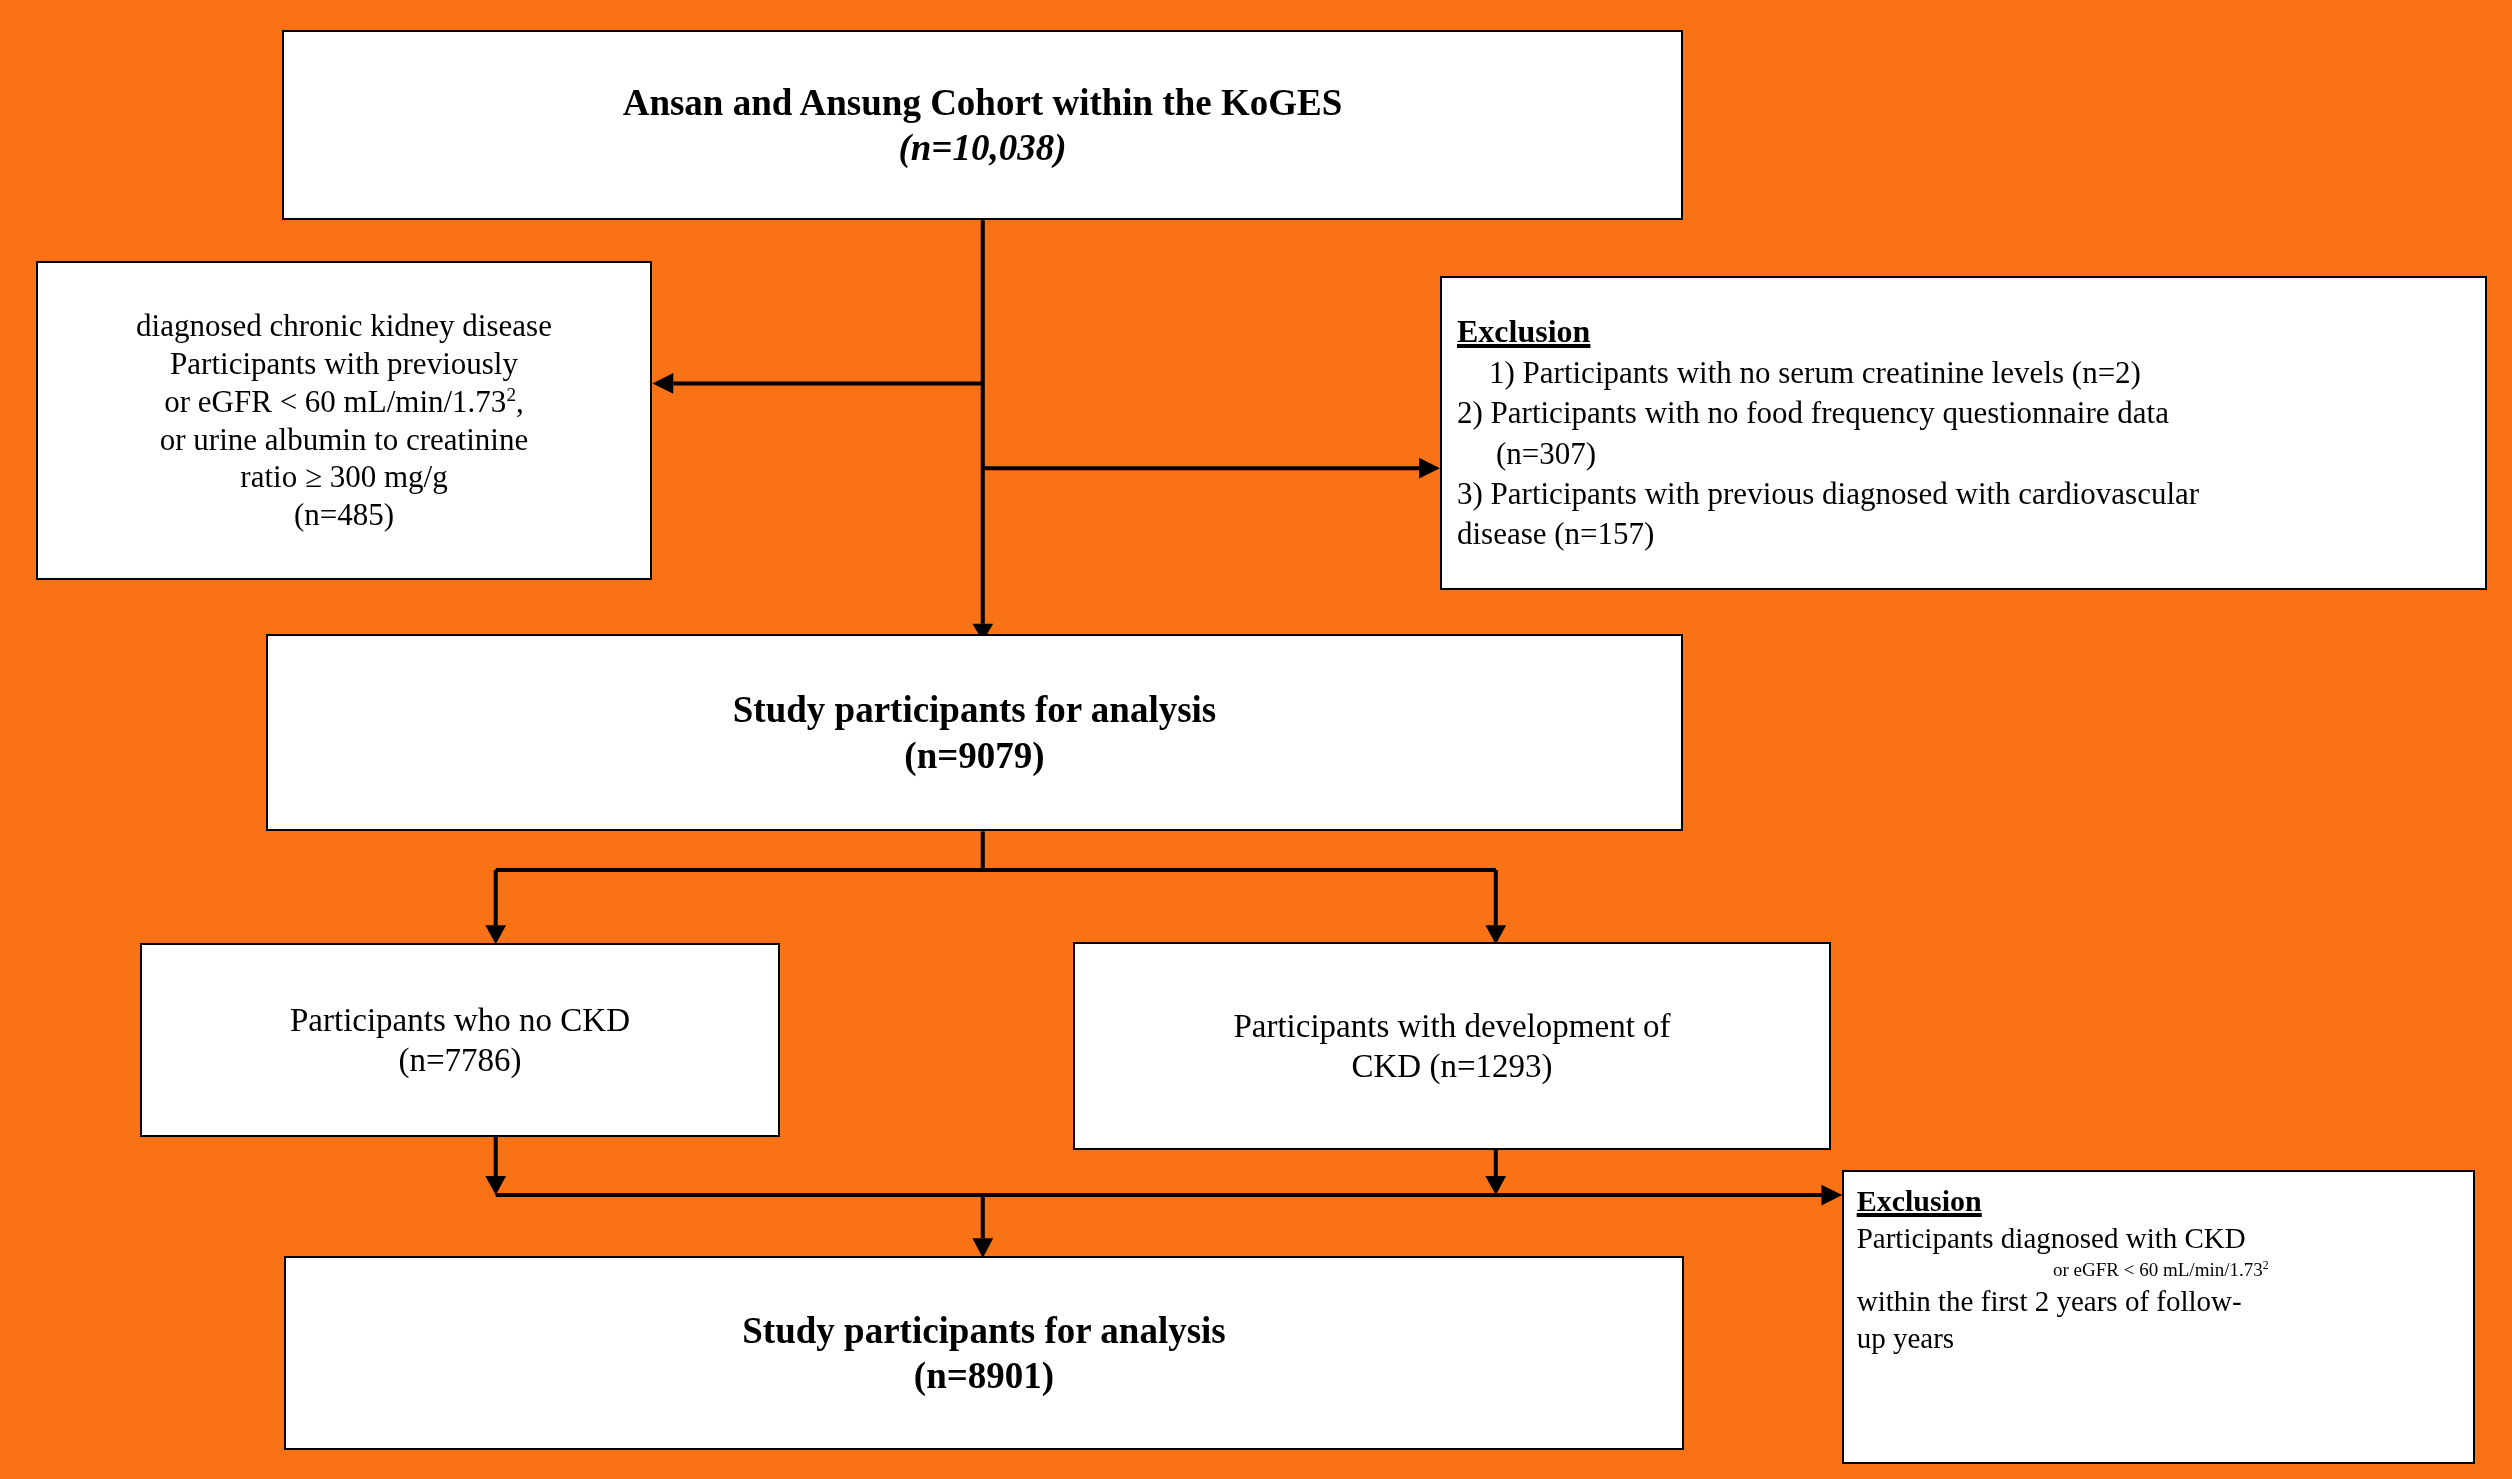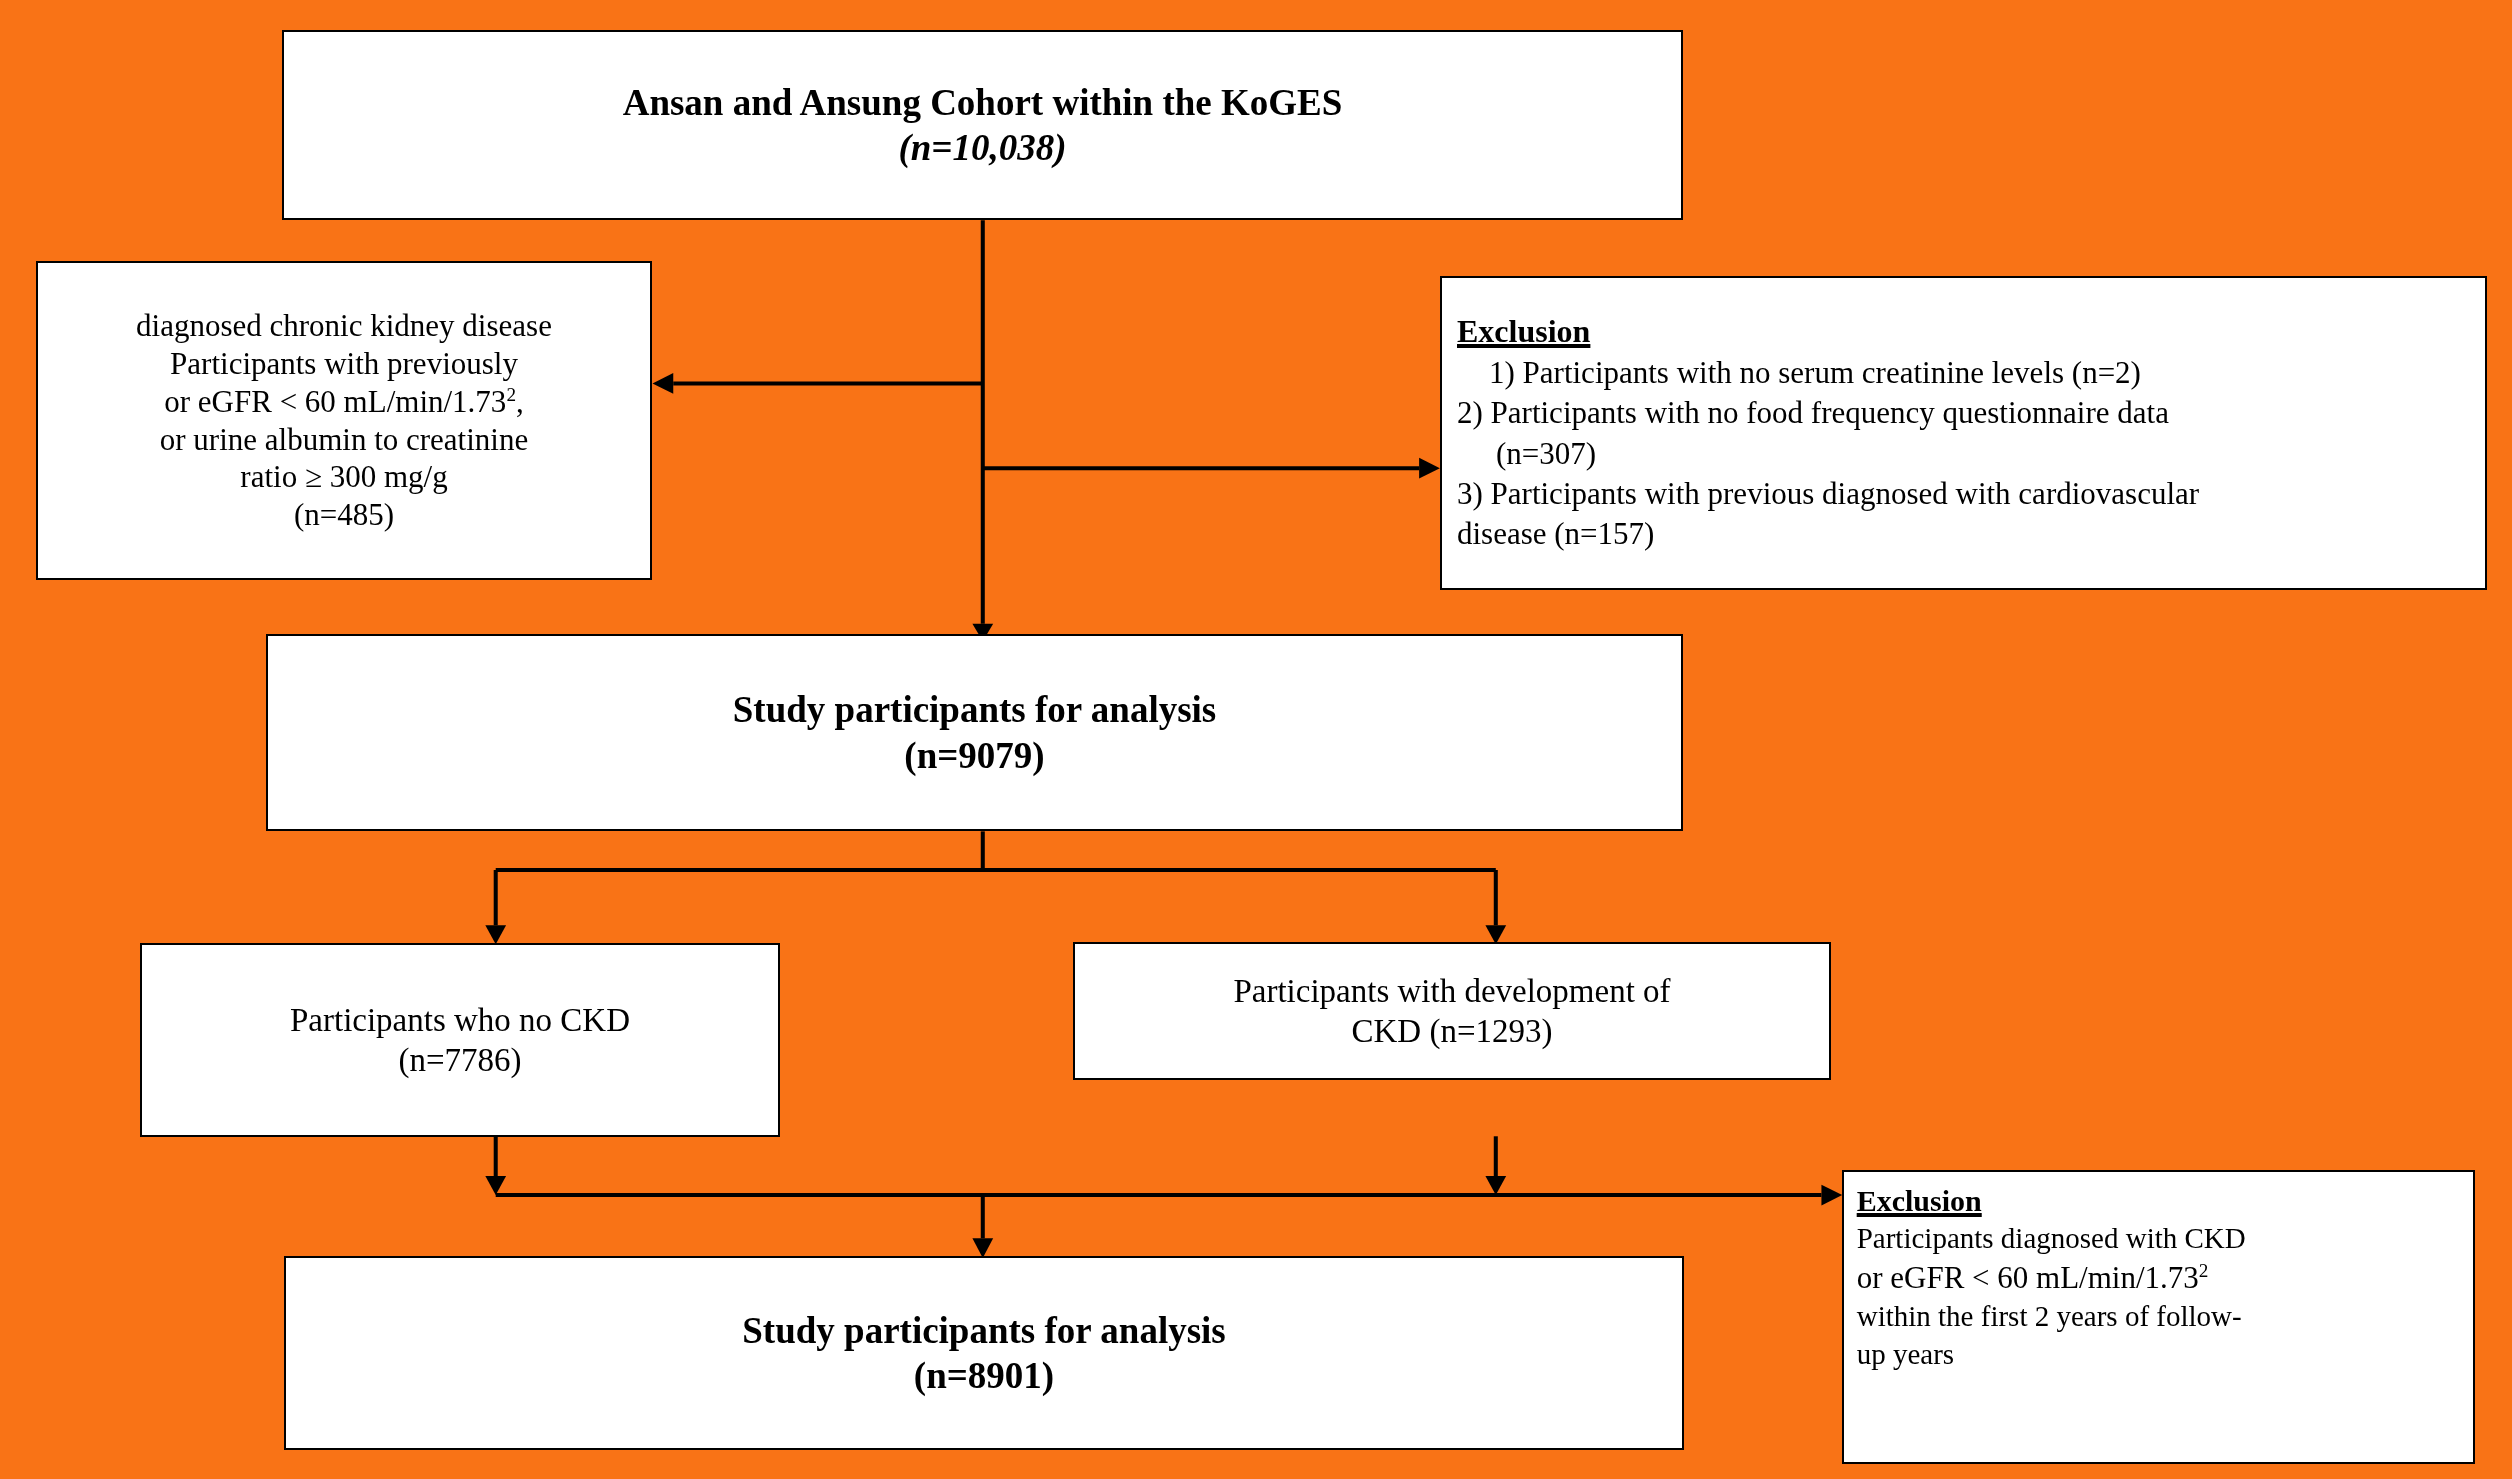--- a/index.html
+++ b/index.html
@@ -148,29 +148,29 @@
   <div class="node-box align-center pad-lr" style="left:266px; top:634px; width:1417px; height:197px;">
     <span class="node-line bold" style="font-size:37px;">Study participants  for analysis</span>
     <span class="node-line bold" style="font-size:37px;">(n=9079)</span>
   </div>
 
   <div class="node-box align-center pad-lr" style="left:140px; top:943px; width:640px; height:194px;">
     <span class="node-line" style="font-size:33px;">Participants who no CKD</span>
     <span class="node-line" style="font-size:33px;">(n=7786)</span>
   </div>
 
-  <div class="node-box align-center pad-lr" style="left:1073px; top:942px; width:758px; height:138px;">
+  <div class="node-box align-center pad-lr" style="left:1073px; top:942px; width:758px; height:208px;">
     <span class="node-line" style="font-size:33px;">Participants with development of</span>
     <span class="node-line" style="font-size:33px;">CKD (n=1293)</span>
   </div>
 
   <div class="node-box align-left" style="left:1842px; top:1170px; width:633px; height:294px; padding-left:12.7px; padding-right:8px; justify-content:flex-start; padding-top:9.2px;">
     <span class="excl-item excl-title" style="font-size:30px;">Exclusion</span>
     <span class="excl-item" style="font-size:29px;">Participants diagnosed with CKD</span>
-    <span class="excl-item" style="font-size:31px;"><span>or eGFR &lt; 60 mL/min/1.73</span><sup>2</sup></span>
+    <span class="excl-item" style="font-size:19px;text-align:center;"><span>or eGFR &lt; 60 mL/min/1.73</span><sup>2</sup></span>
     <span class="excl-item" style="font-size:29px;">within the first 2 years of follow-</span>
     <span class="excl-item" style="font-size:29px;">up years</span>
   </div>
 
   <div class="node-box align-center pad-lr" style="left:284px; top:1256px; width:1400px; height:194px;">
     <span class="node-line bold" style="font-size:37px;">Study participants  for analysis</span>
     <span class="node-line bold" style="font-size:37px;">(n=8901)</span>
   </div>
 
 </div>

